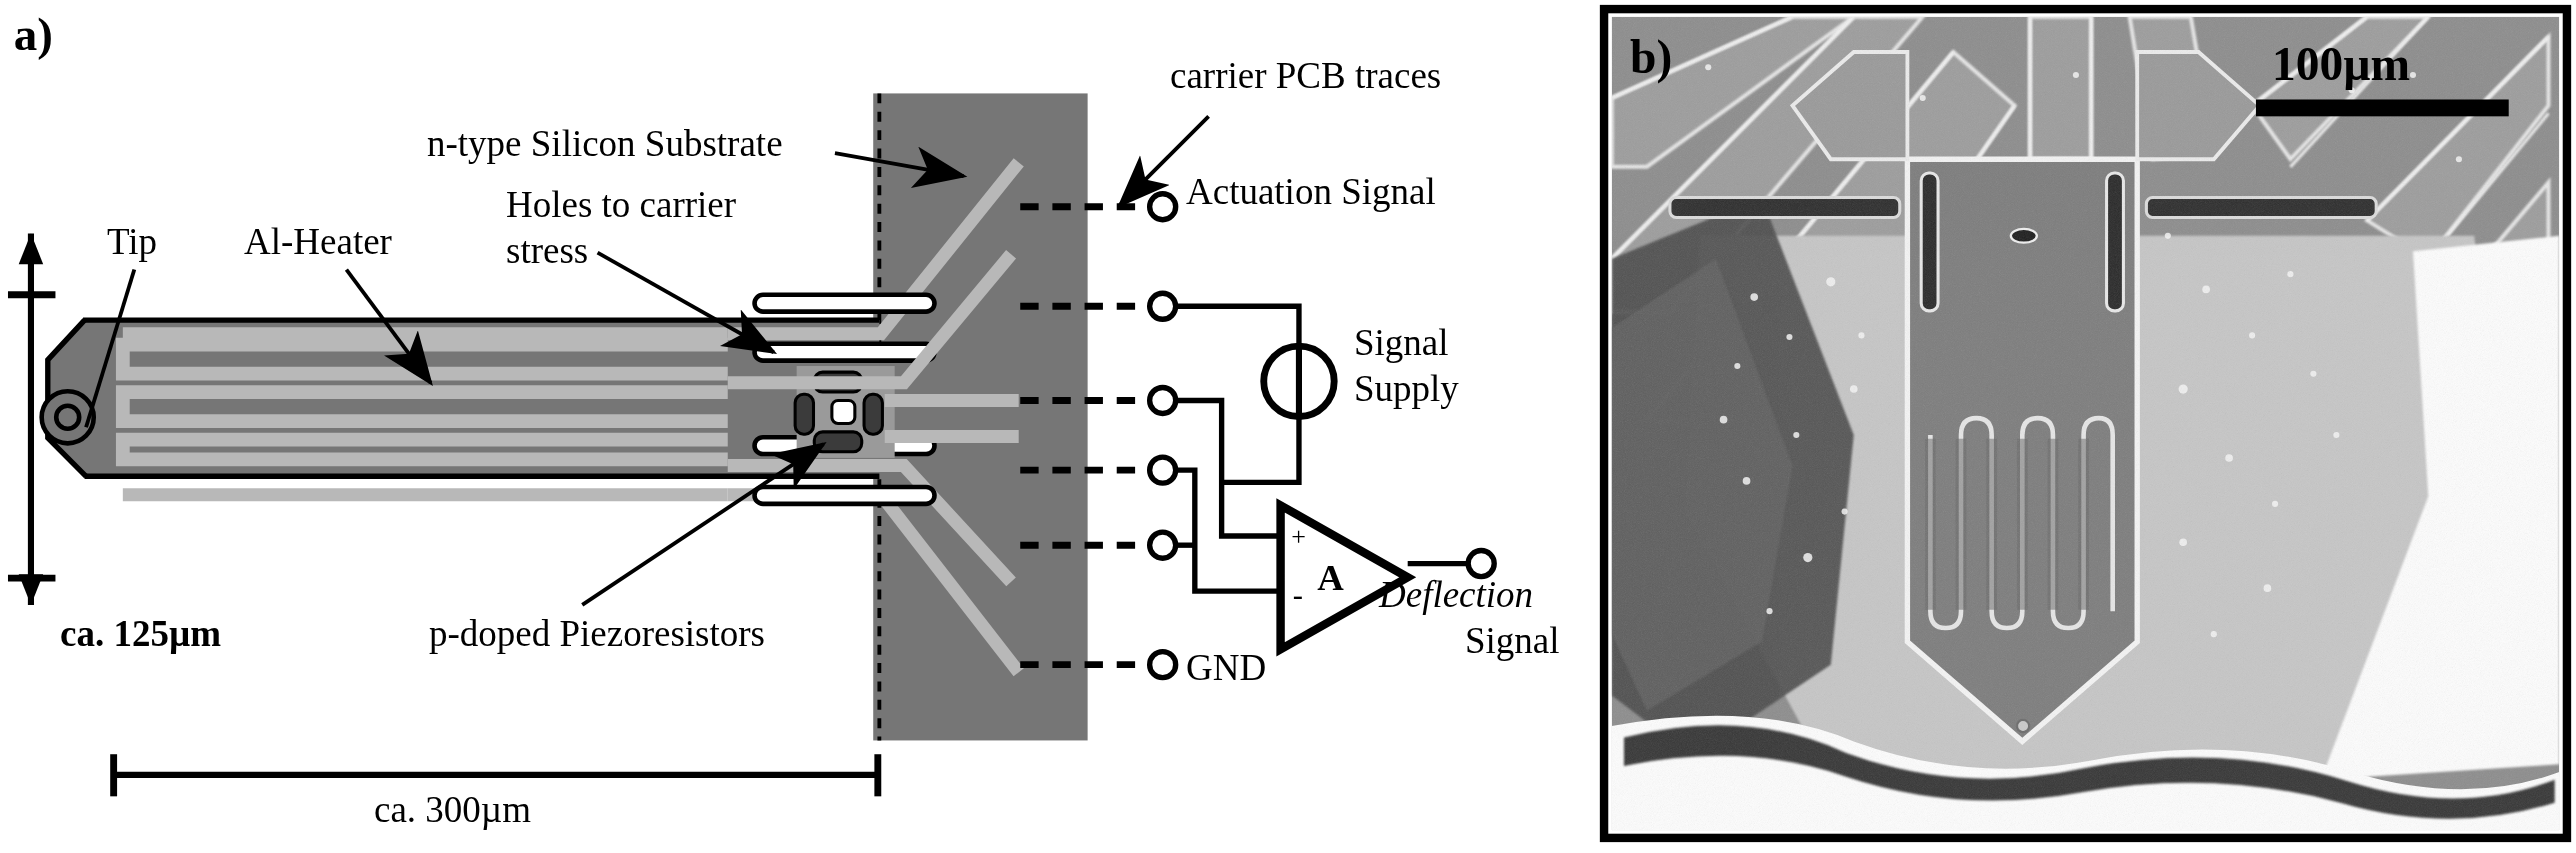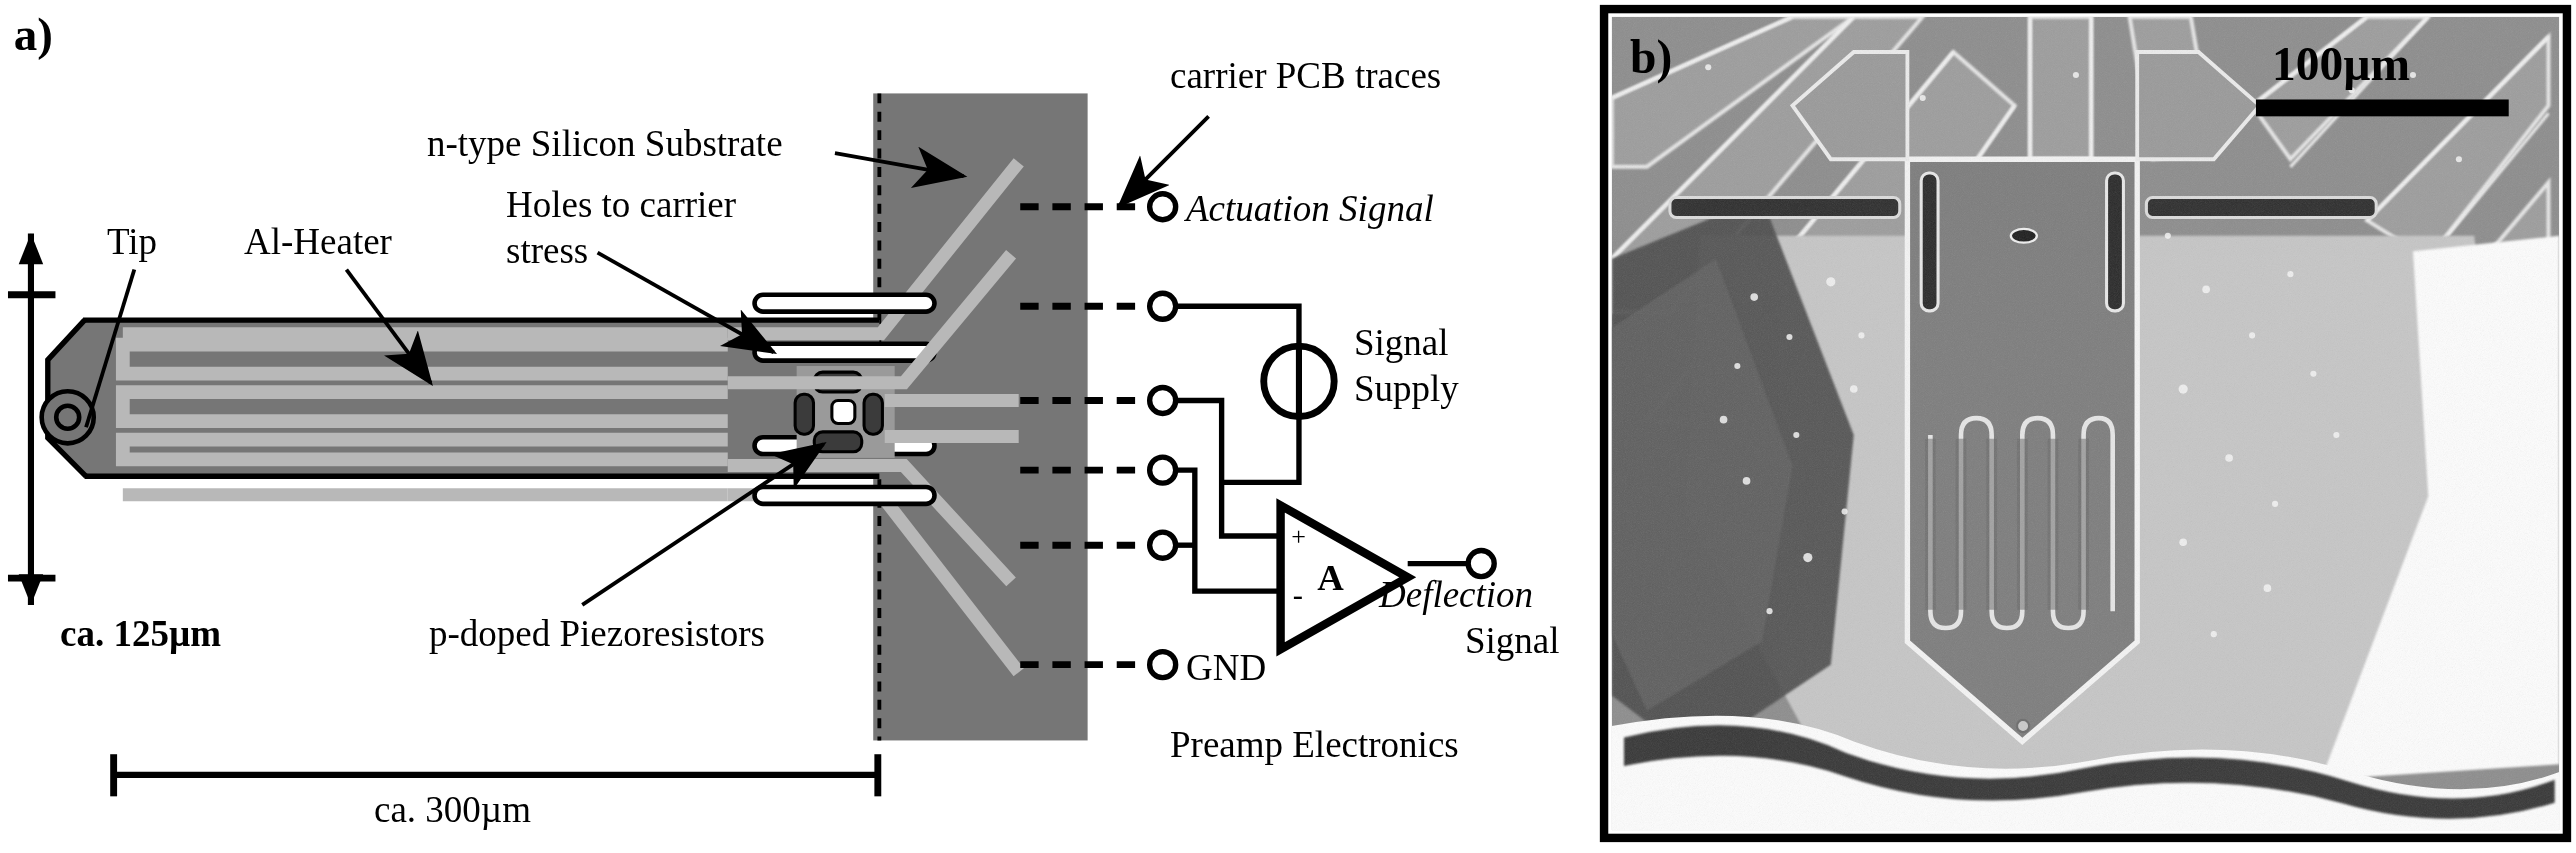--- a/index.html
+++ b/index.html
@@ -168,31 +168,30 @@
     <div class="lbl" style="left:506px;top:230px;font-size:37px;">stress</div>
 
     <div class="lbl" style="left:429px;top:613px;font-size:37px;">p-doped Piezoresistors</div>
 
     <div class="lbl" style="left:1170px;top:55px;font-size:37px;">carrier PCB traces</div>
 
     <div class="lbl" style="left:60px;top:613px;font-size:37px;font-weight:bold;">ca. 125µm</div>
 
     <div class="lbl" style="left:374px;top:789px;font-size:37px;">ca. 300µm</div>
 
-    <div class="lbl" style="left:1186px;top:188px;font-size:37px;font-style:italic;">Actuation Signal</div>
+    <div class="lbl" style="left:1186px;top:171px;font-size:37px;">Actuation Signal</div>
 
     <div class="lbl" style="left:1354px;top:322px;font-size:37px;">Signal</div>
     <div class="lbl" style="left:1354px;top:368px;font-size:37px;">Supply</div>
 
     <div class="lbl" style="left:1379px;top:574px;font-size:37px;font-style:italic;">Deflection</div>
     <div class="lbl" style="left:1465px;top:620px;font-size:37px;">Signal</div>
 
     <div class="lbl" style="left:1186px;top:647px;font-size:37px;">GND</div>
 
-    <div class="lbl" style="left:1170px;top:724px;font-size:37px;">Preamp Electronics</div>
   </div>
 
   <div class="panel-b">
     <svg width="969" height="835" viewBox="0 0 1265 1090">
       <defs>
         <filter id="semNoise" x="0" y="0" width="100%" height="100%">
           <feTurbulence type="fractalNoise" baseFrequency="0.85" numOctaves="3" result="n"></feTurbulence>
           <feColorMatrix in="n" type="saturate" values="0"></feColorMatrix>
           <feComponentTransfer result="g">
             <feFuncA type="linear" slope="0.30"></feFuncA>

